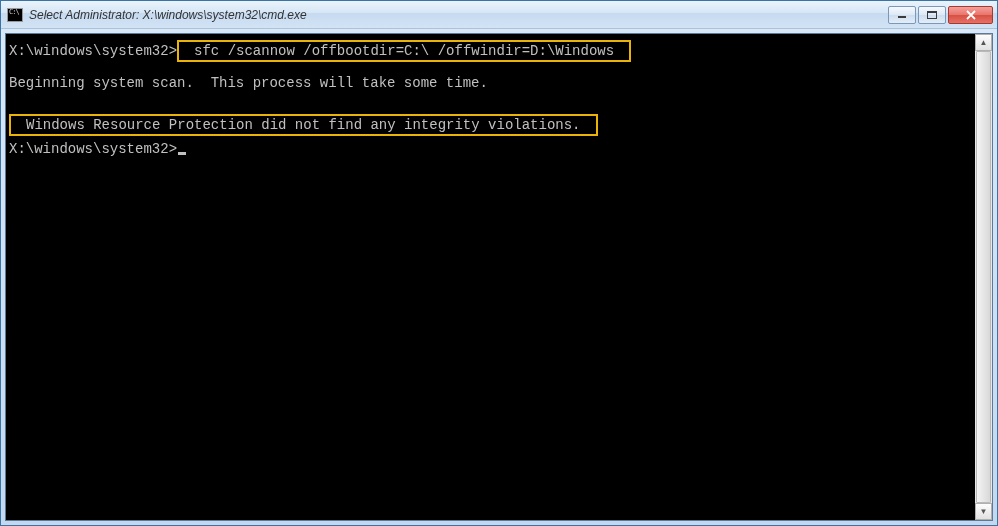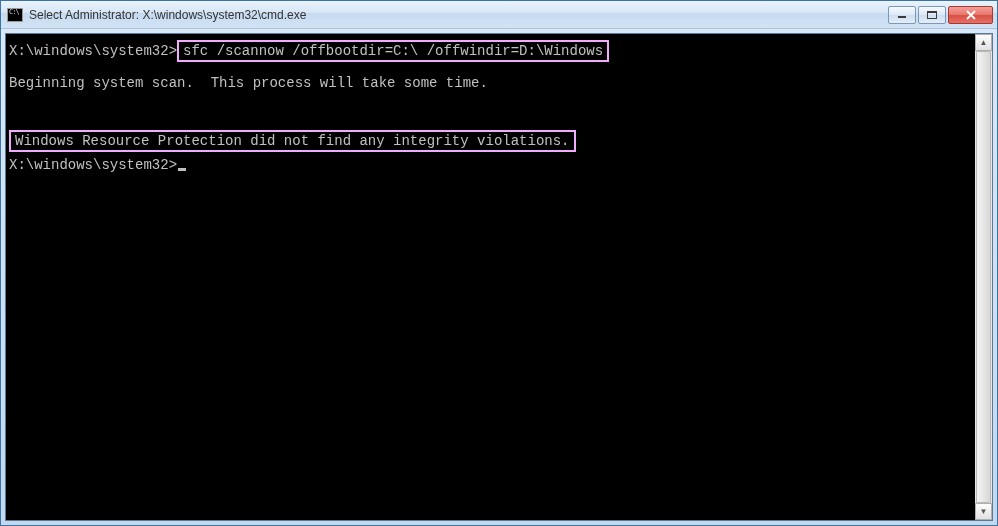--- a/index.html
+++ b/index.html
@@ -44,20 +44,21 @@
       font-size: 7px;
       color: #ccc;
       font-family: monospace;
       line-height: 5px;
       letter-spacing: -1px;
     }
     .title-text {
       flex: 1;
       font-size: 12px;
       color: #333;
+      font-style: italic;
       white-space: nowrap;
       overflow: hidden;
     }
     .window-controls {
       display: flex;
       gap: 2px;
       align-items: center;
     }
     .win-btn {
       width: 28px;
@@ -93,32 +94,32 @@
       right: 18px;
       bottom: 0;
       padding: 6px 3px 3px 3px;
       font-family: Consolas, "Courier New", monospace;
       font-size: 14px;
       color: #c0c0c0;
       line-height: 18px;
       white-space: pre;
     }
     .highlight-red {
-      border: 2px solid #f0abfc;
-      padding: 1px 4px;
+      border: 2px solid #eab308;
+      padding: 1px 15px;
       display: inline-block;
       line-height: 16px;
     }
     .hl-wrap1 {
       margin-bottom: 12px;
       display: block;
     }
     .status-line {
       display: block;
-      margin-bottom: 38px;
+      margin-bottom: 22px;
     }
     .hl-wrap2 {
       display: block;
       margin-bottom: 4px;
     }
     .cursor-line {
       display: block;
     }
     .blink-cursor {
       background: #c0c0c0;

